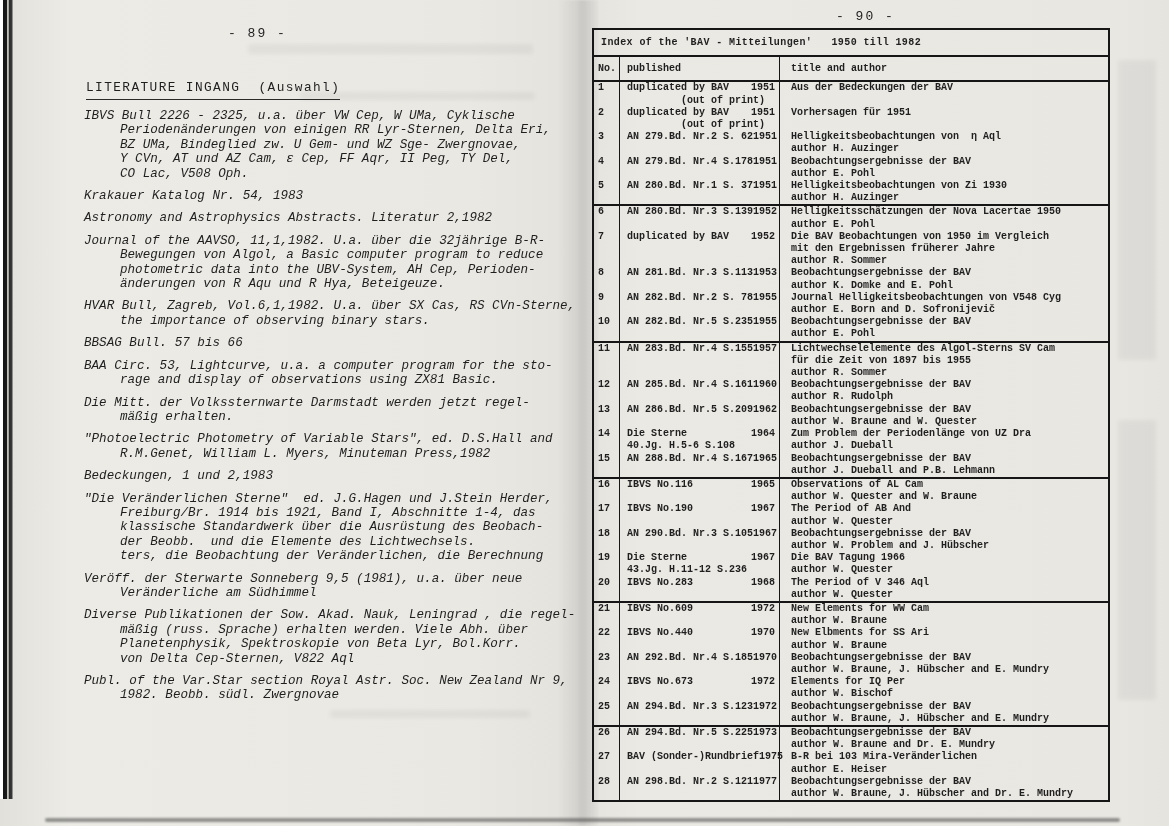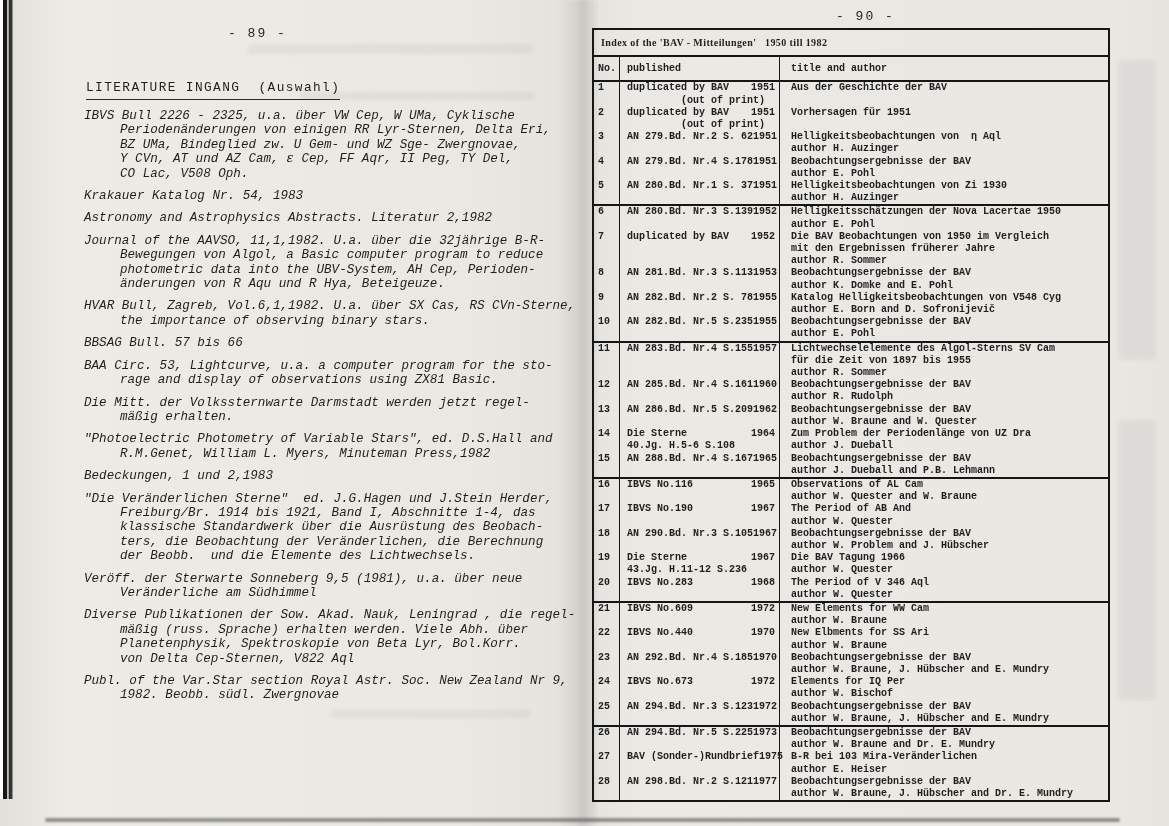--- a/index.html
+++ b/index.html
@@ -44,21 +44,21 @@
   .entry .line.cont{padding-left:36px;}
 
   
   .right-page{position:absolute;left:565px;top:4px;width:604px;height:100%;}
   .right-page .page-num{position:absolute;left:271px;top:5px;}
   .idx-table{
     position:absolute;left:27px;top:24px;width:514px;
     border:2px solid #161616;
     font-size:10px;line-height:12.2px;font-weight:bold;
   }
-  .t-title{padding:7px 5px 6px 7px;border-bottom:2px solid #161616;white-space:pre;letter-spacing:0.4px;font-family:Liberation Serif, serif;}
+  .t-title{padding:7px 5px 6px 7px;border-bottom:2px solid #161616;white-space:pre;letter-spacing:0.4px;}
   .t-head{display:grid;grid-template-columns:26px 160px 1fr;border-bottom:2px solid #161616;}
   .t-head>div{padding:6px 3px 5px 4px;}
   .h-no,.cell-no{border-right:1.6px solid #161616;}
   .h-pub,.cell-pub{border-right:1.6px solid #161616;}
   .t-head .h-pub{padding-left:7px;}
   .t-head .h-title{padding-left:11px;}
   .t-row{display:grid;grid-template-columns:26px 160px 1fr;}
   .t-row.group{border-top:2px solid #161616;}
   .cell-no{padding:0 2px 0 4px;white-space:pre;}
   .cell-pub{padding:0 4px 0 7px;}
@@ -124,22 +124,22 @@
           <div class="line">"Photoelectric Photometry of Variable Stars", ed. D.S.Hall and</div>
           <div class="line cont">R.M.Genet, William L. Myers, Minuteman Press,1982</div>
         </div>
         <div class="entry">
           <div class="line">Bedeckungen, 1 und 2,1983</div>
         </div>
         <div class="entry">
           <div class="line">"Die Veränderlichen Sterne"  ed. J.G.Hagen und J.Stein Herder,</div>
           <div class="line cont">Freiburg/Br. 1914 bis 1921, Band I, Abschnitte 1-4, das</div>
           <div class="line cont">klassische Standardwerk über die Ausrüstung des Beobach-</div>
+          <div class="line cont">der Beobb.  und die Elemente des Lichtwechsels.</div>
           <div class="line cont">ters, die Beobachtung der Veränderlichen, die Berechnung</div>
-          <div class="line cont">der Beobb.  und die Elemente des Lichtwechsels.</div>
         </div>
         <div class="entry">
           <div class="line">Veröff. der Sterwarte Sonneberg 9,5 (1981), u.a. über neue</div>
           <div class="line cont">Veränderliche am Südhimmel</div>
         </div>
         <div class="entry">
           <div class="line">Diverse Publikationen der Sow. Akad. Nauk, Leningrad , die regel-</div>
           <div class="line cont">mäßig (russ. Sprache) erhalten werden. Viele Abh. über</div>
           <div class="line cont">Planetenphysik, Spektroskopie von Beta Lyr, Bol.Korr.</div>
           <div class="line cont">von Delta Cep-Sternen, V822 Aql</div>
@@ -161,21 +161,21 @@
         <div class="h-title">title and author</div>
       </div>
       <div id="rows">
           <div class="t-row">
             <div class="cell-no">1</div>
             <div class="cell-pub">
               <div class="pub-line"><span>duplicated by BAV</span><span>1951</span></div>
               <div class="pub-line ind"><span>(out of print)</span><span></span></div>
             </div>
             <div class="cell-title">
-              <div class="t-line">Aus der Geschichte der BAV</div>
+              <div class="t-line">Aus der Bedeckungen der BAV</div>
             </div>
           </div>
           <div class="t-row">
             <div class="cell-no">2</div>
             <div class="cell-pub">
               <div class="pub-line"><span>duplicated by BAV</span><span>1951</span></div>
               <div class="pub-line ind"><span>(out of print)</span><span></span></div>
             </div>
             <div class="cell-title">
               <div class="t-line">Vorhersagen für 1951</div>
@@ -241,21 +241,21 @@
               <div class="t-line">Beobachtungsergebnisse der BAV</div>
               <div class="t-line">author K. Domke and E. Pohl</div>
             </div>
           </div>
           <div class="t-row">
             <div class="cell-no">9</div>
             <div class="cell-pub">
               <div class="pub-line"><span>AN 282.Bd. Nr.2 S. 78</span><span>1955</span></div>
             </div>
             <div class="cell-title">
-              <div class="t-line">Katalog Helligkeitsbeobachtungen von V548 Cyg</div>
+              <div class="t-line">Journal Helligkeitsbeobachtungen von V548 Cyg</div>
               <div class="t-line">author E. Born and D. Sofronijevič</div>
             </div>
           </div>
           <div class="t-row">
             <div class="cell-no">10</div>
             <div class="cell-pub">
               <div class="pub-line"><span>AN 282.Bd. Nr.5 S.235</span><span>1955</span></div>
             </div>
             <div class="cell-title">
               <div class="t-line">Beobachtungsergebnisse der BAV</div>

